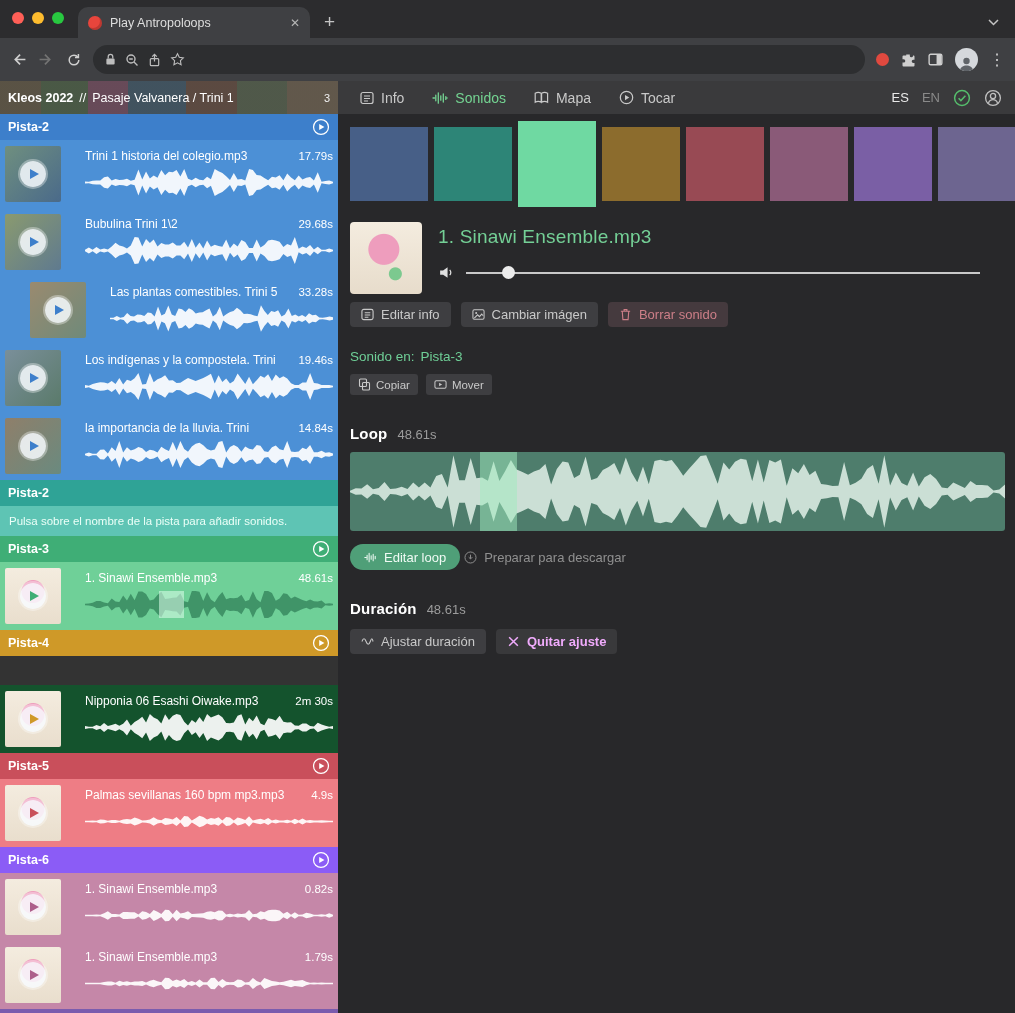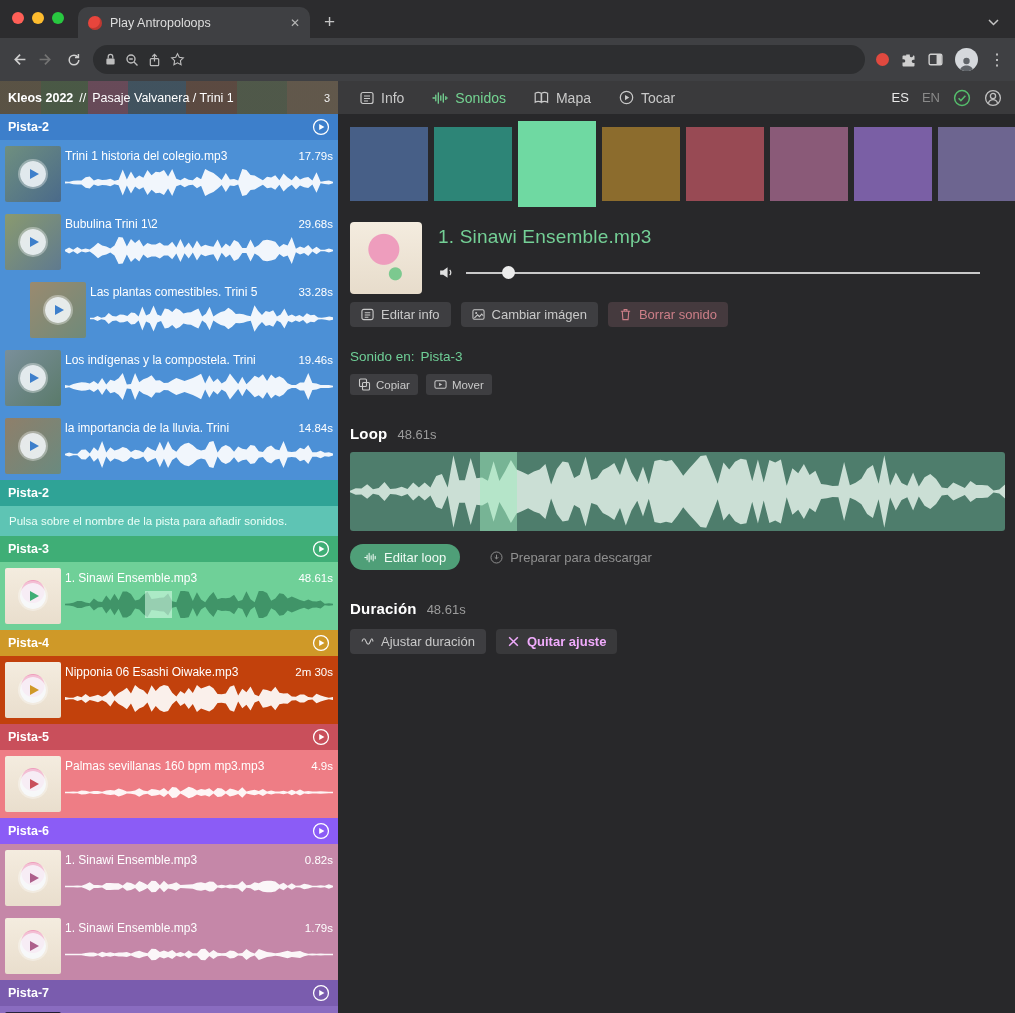--- a/index.html
+++ b/index.html
@@ -52,21 +52,21 @@
   
   .content{display:flex;height:899px;}
   aside{width:338px;flex:none;overflow:hidden;background:#333;}
   main{flex:1;overflow:hidden;background:#28282a;padding:0 10px 0 12px;box-sizing:border-box;}
 
   
   .track-header{height:26px;display:flex;align-items:center;justify-content:space-between;
       padding:0 8px;color:#fff;font-weight:bold;font-size:12.5px;}
   .playcirc{width:18px;height:18px;}
   .track-empty{height:30px;display:flex;align-items:center;padding:0 9px;color:#ecfff8;font-size:11.5px;}
-  .titem{height:68px;display:flex;padding:6px 5px;gap:4px;box-sizing:border-box;}
+  .titem{height:68px;display:flex;padding:6px 5px;gap:24px;box-sizing:border-box;}
   .thumb{width:56px;height:56px;border-radius:2px;flex:none;position:relative;}
   .thumb-peppa{background:
       radial-gradient(circle at 50% 42%, #ee9dbd 0 11px, rgba(0,0,0,0) 12px),
       linear-gradient(#f4ecdf,#e9decd);}
   .thumb-dark{background:linear-gradient(135deg,#2a2440,#141021);}
   .ovl{position:absolute;left:50%;top:50%;width:26px;height:26px;margin:-13px 0 0 -13px;border-radius:50%;
       background:rgba(248,251,255,.85);box-shadow:0 0 0 2px rgba(255,255,255,.35);
       display:flex;align-items:center;justify-content:center;}
   .tri{width:0;height:0;border-left:9px solid currentColor;border-top:5.5px solid transparent;
       border-bottom:5.5px solid transparent;margin-left:3px;}
@@ -104,21 +104,21 @@
   .btn.green-pill{background:#4f9f78;color:#f0faf4;border-radius:14px;height:26px;padding:0 14px;}
   .btn.ghost{background:transparent;color:#909090;padding:0 2px;}
   .btn.disabled{background:#39393b;color:#f0abfc;font-weight:bold;}
   .soundin{margin-top:22px;font-size:13.5px;color:#6fcf97;display:flex;gap:6px;}
   .sec-head{display:flex;align-items:baseline;gap:10px;margin-top:30px;color:#fff;}
   .sec-title{font-size:15px;font-weight:bold;letter-spacing:.2px;}
   .sec-time{font-size:13px;color:#9c9c9c;}
   .wavepanel{margin-top:10px;height:79px;background:#4e7d6c;border-radius:3px;position:relative;overflow:hidden;}
   .wavepanel svg{position:absolute;inset:0;width:100%;height:100%;}
   .wavesel{position:absolute;left:19.8%;width:5.7%;top:0;bottom:0;background:rgba(160,235,190,.5);}
-  .looprow{display:flex;gap:28px;margin-top:13px;align-items:center;}
+  .looprow{display:flex;gap:2px;margin-top:13px;align-items:center;}
   .durrow{display:flex;gap:10px;margin-top:12px;align-items:center;}
 </style>
 </head>
 <body>
 
 <div class="chrome-top">
   <div class="lights">
     <span class="light red"></span>
     <span class="light yellow"></span>
     <span class="light green"></span>
@@ -396,21 +396,21 @@
         <section class="track">
           <div class="track-header" style="background: rgb(207, 153, 40);">
             <span class="track-name">Pista-4</span>
             <span class="track-play">
               <svg viewBox="0 0 20 20" class="playcirc">
                 <circle cx="10" cy="10" r="8.3" fill="none" stroke="#ffffff" stroke-width="1.4"></circle>
                 <path d="M8 6.6L13.8 10L8 13.4Z" fill="#ffffff"></path>
               </svg>
             </span>
           </div>
-          <div class="titem" style="background: #c2410c;">
+          <div class="titem" style="background: #14532d; margin-top: 29px;">
             <div class="thumb thumb-peppa">
               <span class="ovl" style="color: rgb(207, 153, 40);">
                 <span class="tri"></span>
               </span>
             </div>
             <div class="tinfo">
               <div class="trow">
                 <span class="ttitle">Nipponia 06 Esashi Oiwake.mp3</span>
                 <span class="tdur">2m 30s</span>
               </div>

